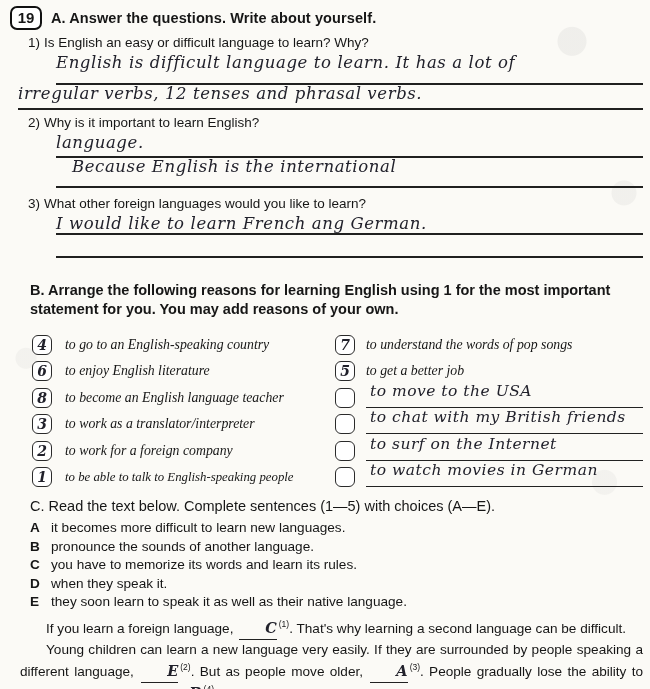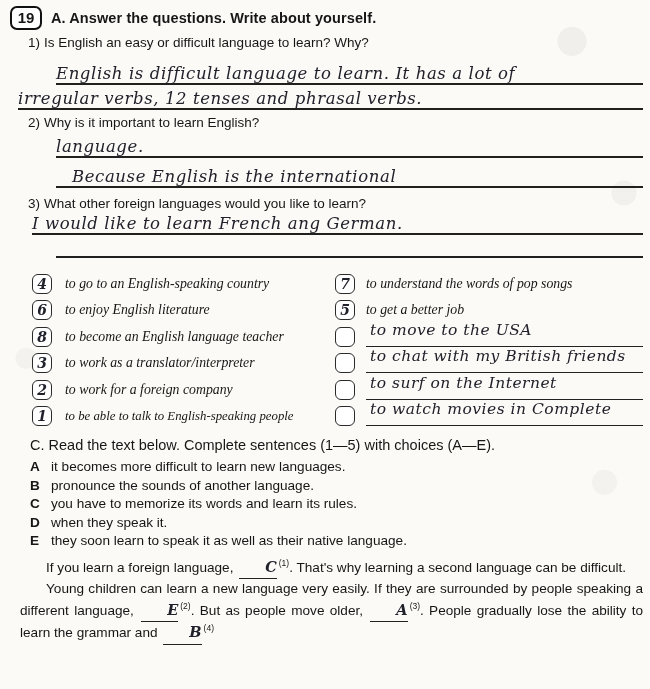--- a/index.html
+++ b/index.html
@@ -30,26 +30,26 @@
     border:2px solid #111;border-radius:7px;
     font-weight:bold;font-size:15px;line-height:20px;
     padding:0 4px;min-width:20px;text-align:center;background:#fff;
   }
   .sec-title{font-weight:bold;font-size:14.5px;letter-spacing:.1px;}
   .question{margin:5px 0 2px 18px;font-size:13.5px;height:17px;}
   .q-label{margin-right:4px;}
   .ans-line{
     border-bottom:2px solid #20201f;
     margin-right:2px;
-    display:flex;align-items:flex-end;
+    display:flex;align-items:flex-start;
     overflow:visible;
   }
   .ans-line .hand{font-size:16.5px;line-height:18px;white-space:nowrap;letter-spacing:.6px;}
   .ml-big{margin-left:46px;}
-  .ml-mid{margin-left:22px;}
+  .ml-mid{margin-left:46px;}
   .ml-sm{margin-left:8px;}
   .h29{height:29px;} .h23{height:23px;} .h28{height:28px;} .h22{height:22px;}
   .h18{height:18px;} .h21{height:21px;}
   .pad-hand{padding-left:16px;}
   
   .b-title{margin:23px 18px 0 20px;font-weight:bold;font-size:14.5px;line-height:19px;}
   .b-grid{margin:9px 0 0 22px;}
   .b-row{display:flex;align-items:flex-end;height:26.5px;}
   .b-col-left{width:303px;display:flex;align-items:center;gap:13px;}
   .b-col-right{flex:1;display:flex;align-items:flex-end;gap:11px;}
@@ -114,20 +114,21 @@
   <div class="question" style="margin-top:8px;">
     <span class="q-label">3)</span><span>What other foreign languages would you like to learn?</span>
   </div>
   <div class="ans-line ml-mid h18">
     <span class="hand">I would like to learn French ang German.</span>
   </div>
   <div class="ans-line ml-big h21">
     <span class="hand"></span>
   </div>
 
+  <div class="b-title">B. Arrange the following reasons for learning English using 1 for the most important statement for you. You may add reasons of your own.</div>
 
   <div class="b-grid">
 
     <div class="b-row">
       <div class="b-col-left">
         <span class="rank-box">
             <span class="hand">4</span>
           </span>
         <span class="b-item-text">to go to an English-speaking country</span>
       </div>
@@ -210,21 +211,21 @@
         <span class="rank-box">
             <span class="hand">1</span>
           </span>
         <span class="b-item-text" style="font-size:12.8px;">to be able to talk to English-speaking people</span>
       </div>
       <div class="b-col-right">
         <span class="rank-box">
             <span class="hand"></span>
           </span>
         <span class="b-write">
-            <span class="hand">to watch movies in Complete</span>
+            <span class="hand">to watch movies in German</span>
           </span>
       </div>
     </div>
 
   </div>
 
   <div class="c-title">C. Read the text below. Complete sentences (1—5) with choices (A—E).</div>
 
   <div class="choices">
     <div class="choice">

